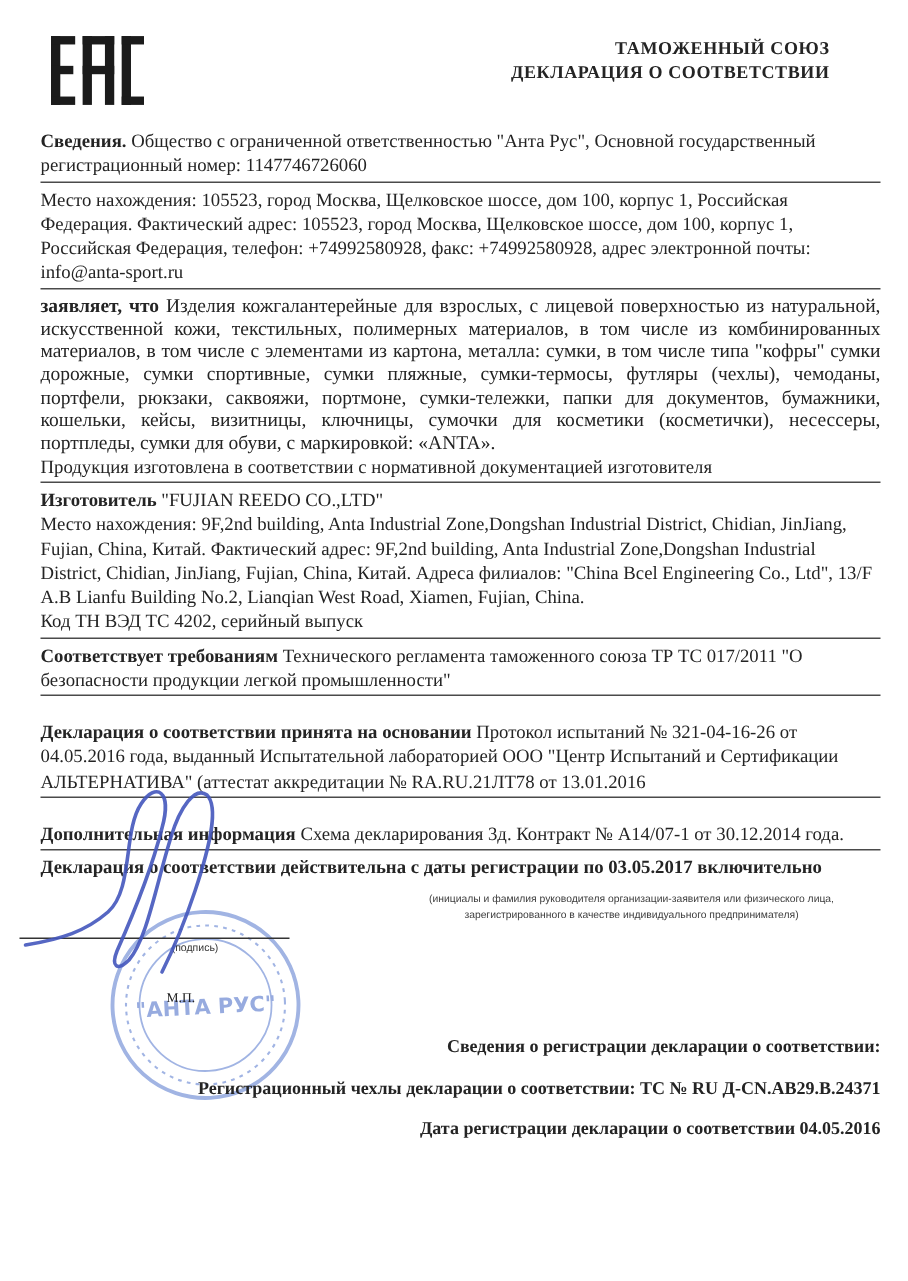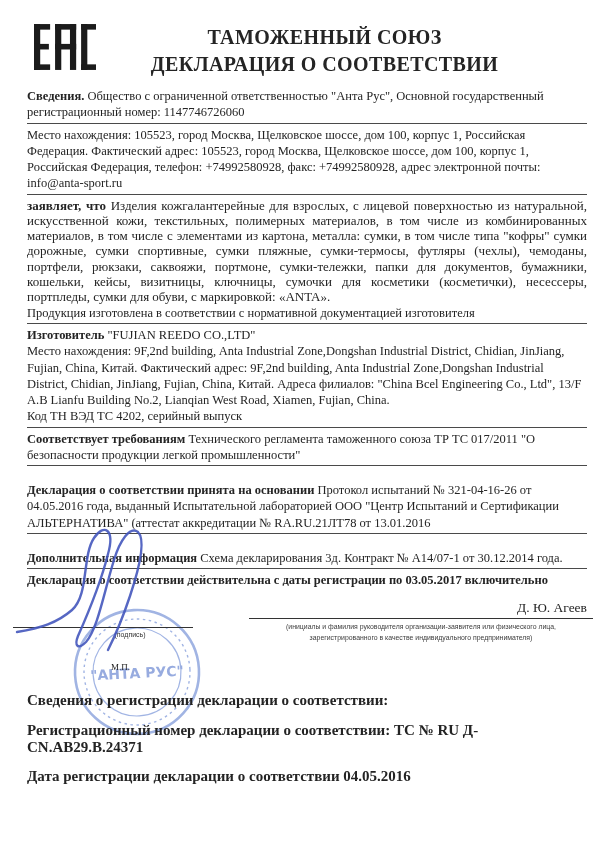--- a/index.html
+++ b/index.html
@@ -7,21 +7,21 @@
     width:605px;height:854px;background:#ffffff;
     font-family:"Liberation Serif",serif;color:#242424;
     -webkit-font-smoothing:antialiased;
   }
   .page{position:relative;width:605px;height:854px;overflow:hidden;background:#fff;}
   .content{padding:0 18px 0 27px;}
 
   
   .header{display:flex;align-items:flex-start;margin:18px 0 10px;}
   .eac{width:62px;height:58px;margin-left:7px;flex:0 0 auto;}
-  .titles{flex:1;text-align:center;font-weight:bold;font-size:20px;line-height:1.35;padding-top:6px;padding-right:34px;letter-spacing:.4px;}
+  .titles{flex:1;text-align:right;font-weight:bold;font-size:12px;line-height:1.35;padding-top:6px;padding-right:34px;letter-spacing:.4px;}
 
   
   .sec{font-size:12.5px;line-height:1.3;margin:0;}
   .b{font-weight:bold;}
   .rule{border-bottom:1.2px solid #4a4a4a;padding-bottom:2px;margin-bottom:3px;}
   .par{font-size:13px;line-height:1.18;text-align:justify;margin:0;}
   .gap14{height:13px;}
 
   
   .sig-area{position:relative;height:96px;margin-top:6px;}
@@ -32,21 +32,21 @@
     font-family:"Liberation Sans",sans-serif;font-size:7px;color:#333;z-index:2;}
   .cap-mp{position:absolute;left:84px;top:68px;font-size:9px;color:#222;z-index:2;}
   .sig-right{position:absolute;right:-6px;top:0;width:344px;z-index:2;}
   .sig-name{text-align:right;font-size:13.5px;padding:6px 6px 2px 0;}
   .sig-right .nline{border-bottom:1px solid #333;}
   .caps{text-align:center;font-family:"Liberation Sans",sans-serif;font-size:6.9px;
     color:#3c3c3c;line-height:1.5;margin-top:3px;}
 
   
   .reg{margin-top:2px;position:relative;z-index:2;}
-  .reg p{font-weight:bold;font-size:15px;margin:0 0 12px;}
+  .reg p{font-weight:bold;font-size:12px;margin:0 0 12px;text-align:right;}
   .reg p:first-child{margin-bottom:13px;}
 
   svg text{font-family:"DejaVu Sans",sans-serif;}
 </style>
 </head>
 <body>
 
 <div class="page">
   <div class="content">
 
@@ -108,28 +108,27 @@
           <circle cx="66" cy="66" r="44" fill="none" stroke="#8aa2dd" stroke-width="1.2"></circle>
           <text x="66" y="72" text-anchor="middle" font-size="14" font-weight="bold" fill="#7e97d8">"АНТА РУС"</text>
         </g>
       </svg>
 
       <div class="sig-line-left"></div>
       <div class="cap-sign">(подпись)</div>
       <div class="cap-mp">М.П.</div>
 
       <div class="sig-right">
-        <div class="sig-name nline">Д. Ю. Агеев</div>
         <div class="caps">
           <div>(инициалы и фамилия руководителя организации-заявителя или физического лица,</div>
           <div>зарегистрированного в качестве индивидуального предпринимателя)</div>
         </div>
       </div>
     </div>
 
     <div class="reg">
       <p>Сведения о регистрации декларации о соответствии:</p>
-      <p><span>Регистрационный номер декларации о соответствии:</span><span> ТС № RU Д-CN.АВ29.В.24371</span></p>
+      <p><span>Регистрационный чехлы декларации о соответствии:</span><span> ТС № RU Д-CN.АВ29.В.24371</span></p>
       <p><span>Дата регистрации декларации о соответствии</span><span> 04.05.2016</span></p>
     </div>
 
   </div>
 </div>
 
 </body></html>

